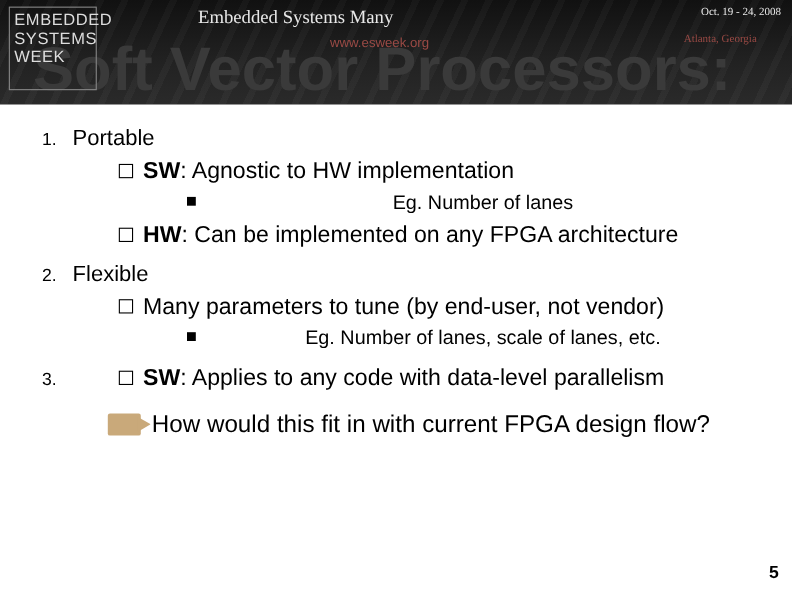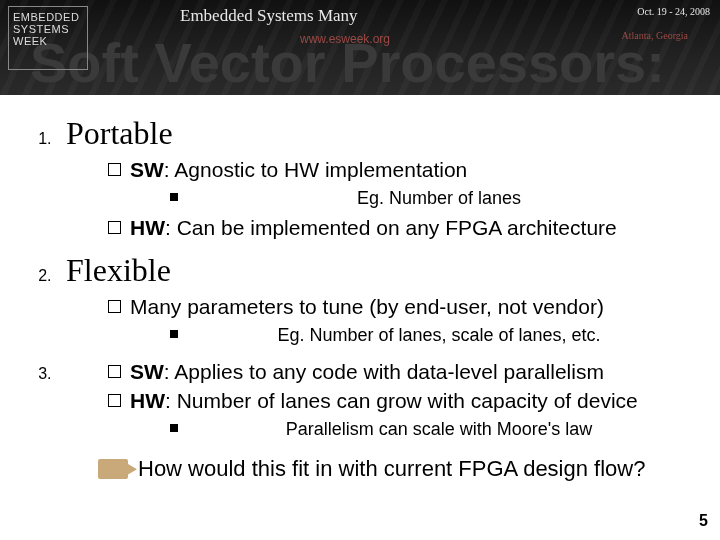--- a/index.html
+++ b/index.html
@@ -8,42 +8,42 @@
     position: relative;
     width: 720px; height: 95px;
     background: linear-gradient(to bottom, #111 0%, #222 60%, #2a2a2a 100%);
     overflow: hidden;
   }
   .banner .lines {
     position: absolute; left: 0; top: 0; width: 720px; height: 95px;
     background: repeating-linear-gradient(115deg, rgba(255,255,255,0.03) 0 6px, rgba(0,0,0,0) 6px 20px);
   }
   .banner .logo {
-    position: absolute; left: 8px; top: 6px; width: 80px; height: 64px;
-    border: 1px solid #888; color: #ddd; font-size: 11px; line-height: 1.1;
+    position: absolute; left: 8px; top: 6px; width: 80px; height: 76px;
+    border: 1px solid #888; color: #ddd; font-size: 15px; line-height: 1.1;
     padding: 4px; font-family: Arial, sans-serif; letter-spacing: .5px;
   }
   .banner .title-row {
     position: absolute; left: 180px; right: 10px; top: 6px;
     color: #e8e8e8; display: flex; justify-content: space-between;
     font-family: Georgia, 'Times New Roman', serif;
   }
   .banner .esw { font-size: 17px; }
   .banner .date { font-size: 10px; }
   .banner .suburl { position: absolute; left: 300px; top: 32px; color: #9a4a45; font-size: 12px; font-family: Arial; }
   .banner .subloc { position: absolute; right: 32px; top: 30px; color: #9a4a45; font-size: 10px; font-family: Georgia, serif; }
   .slide-title {
     position: absolute; left: 30px; top: 30px;
     font-size: 56px; font-weight: bold; color: #3a3a3a;
     font-family: Liberation Sans, sans-serif;
   }
   .content { padding: 20px 30px 0 30px; }
   ol.main { list-style: decimal; margin-left: 26px; }
   ol.main > li { margin-bottom: 10px; }
-  ol.main > li > .hdr { font-size: 32px; margin-left: 10px; font-family: Liberation Serif, serif; }
+  ol.main > li > .hdr { font-size: 20px; margin-left: 10px; }
   .sq-list { list-style: none; margin: 4px 0 0 52px; }
   .sq-list > li { position: relative; padding-left: 22px; font-size: 21px; line-height: 1.35; }
   .sq-list > li::before {
     content: ""; position: absolute; left: 0; top: 7px;
     width: 11px; height: 11px; border: 1.5px solid #000; background: #fff;
   }
   .dot-list { list-style: none; margin: 2px 0 2px 40px; text-align: center; }
   .dot-list > li { position: relative; padding-left: 18px; font-size: 18px; line-height: 1.4; }
   .dot-list > li::before {
     content: ""; position: absolute; left: 0; top: 7px;
@@ -108,26 +108,20 @@
           </ul>
         </li>
       </ul>
     </li>
 
     <li>
       <ul class="sq-list">
         <li>
           <b>SW</b><span>: Applies to any code with data-level parallelism</span>
         </li>
-        <li>
-          <b>HW</b><span>: Number of lanes can grow with capacity of device</span>
-          <ul class="dot-list">
-            <li>Parallelism can scale with Moore's law</li>
-          </ul>
-        </li>
       </ul>
     </li>
 
   </ol>
 
   <div class="final-row">
     <span class="hand-icon"></span>
     <span>How would this fit in with current FPGA design flow?</span>
   </div>
 </div>

